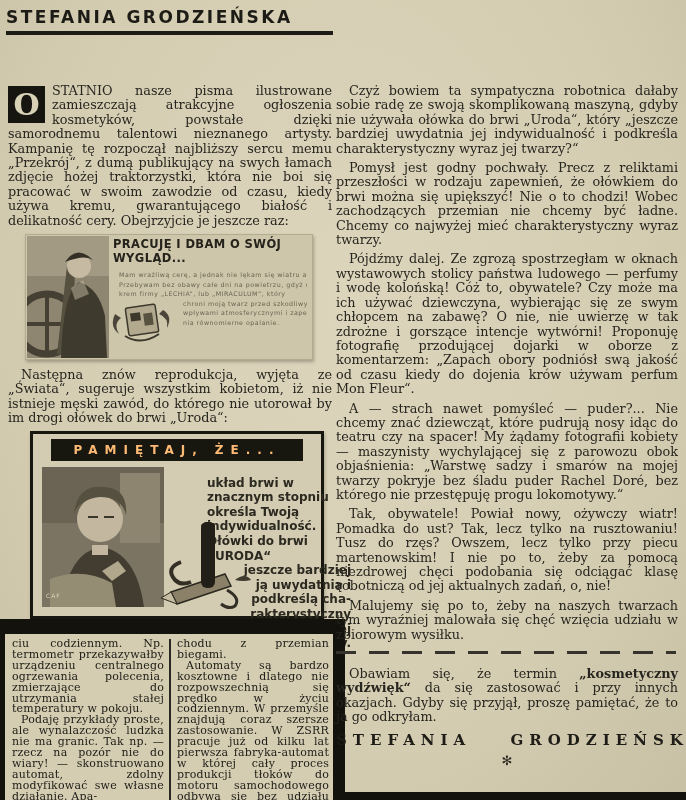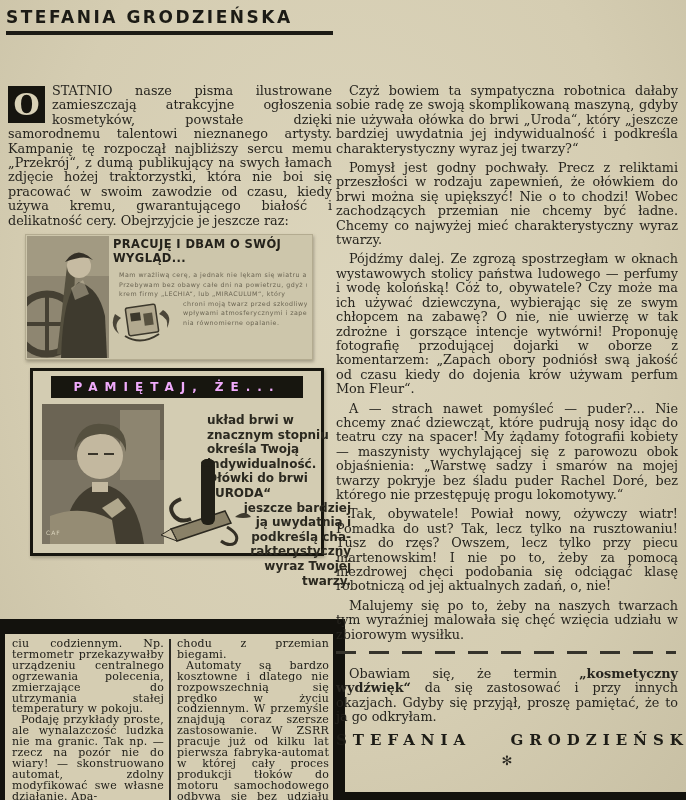--- a/index.html
+++ b/index.html
@@ -48,21 +48,21 @@
   .ad1-body .shift{padding-left:64px;}
   .ad1-jar{position:absolute;left:86px;top:62px;}
   
   .ad2{
     position:relative;margin:2px 0 0 22px;width:288px;height:182px;
     border:3px solid #17160f;background:#d3ccb2;
     box-shadow:1px 2px 3px rgba(60,55,40,.3);
   }
   .ad2-banner{
     position:absolute;top:5px;left:18px;right:18px;height:22px;
-    background:#17160f;color:#f0abfc;text-align:center;line-height:22px;
+    background:#17160f;color:#fdba74;text-align:center;line-height:22px;
     font-family:"DejaVu Sans", sans-serif;font-weight:bold;font-size:12px;letter-spacing:7px;
   }
   .ad2-photo{position:absolute;left:9px;top:33px;}
   .ad2-credit{position:absolute;left:13px;top:158px;color:#d8d2ba;
     font-family:"DejaVu Sans", sans-serif;font-size:6px;letter-spacing:1px;}
   .ad2-text{position:absolute;left:138px;top:42px;width:144px;
     font-family:"DejaVu Sans", sans-serif;font-weight:bold;font-size:12px;
     line-height:14.6px;color:#2b2920;margin-left:36px;}
   .ad2-text .r{text-align:right;}
   .ad2-pencils{position:absolute;left:128px;top:88px;}
@@ -129,20 +129,21 @@
         <path d="M4 18 Q-2 30 8 38 Q2 28 10 22 Z" fill="#4a4538"></path>
         <path d="M52 14 Q62 20 56 32 Q58 22 48 18 Z" fill="#4a4538"></path>
         <rect x="16" y="10" width="30" height="28" rx="2" fill="#b2a98f" stroke="#3c382c" stroke-width="1.5" transform="rotate(-8 31 24)"></rect>
         <rect x="20" y="16" width="10" height="8" fill="#3c382c" transform="rotate(-8 31 24)"></rect>
         <rect x="33" y="18" width="9" height="12" fill="#57513f" transform="rotate(-8 31 24)"></rect>
         <rect x="22" y="28" width="16" height="6" fill="#6a English6450" opacity="0"></rect>
         <path d="M14 40 Q30 50 48 38" stroke="#3c382c" stroke-width="2" fill="none"></path>
       </svg>
     </div>
 
+    <p class="body ind">Następna znów reprodukcja, wyjęta ze „Świata“, sugeruje wszystkim kobietom, iż nie istnieje męski zawód, do którego nie utorował by im drogi ołówek do brwi „Uroda“:</p>
 
     <div class="ad2">
       <div class="ad2-banner">PAMIĘTAJ, ŻE...</div>
       <svg class="ad2-photo" width="122" height="140" viewBox="0 0 122 140">
         <rect width="122" height="140" fill="#7b7463"></rect>
         <rect width="122" height="56" fill="#6b6454"></rect>
         <rect x="78" y="6" width="40" height="70" fill="#8d8570"></rect>
         <circle cx="58" cy="52" r="23" fill="#c3b89f"></circle>
         <path d="M32 46 Q36 18 60 20 Q86 20 84 48 Q80 30 58 30 Q38 32 32 46 Z" fill="#55503f"></path>
         <path d="M46 50 h10 M62 50 h10" stroke="#3a362b" stroke-width="2"></path>

